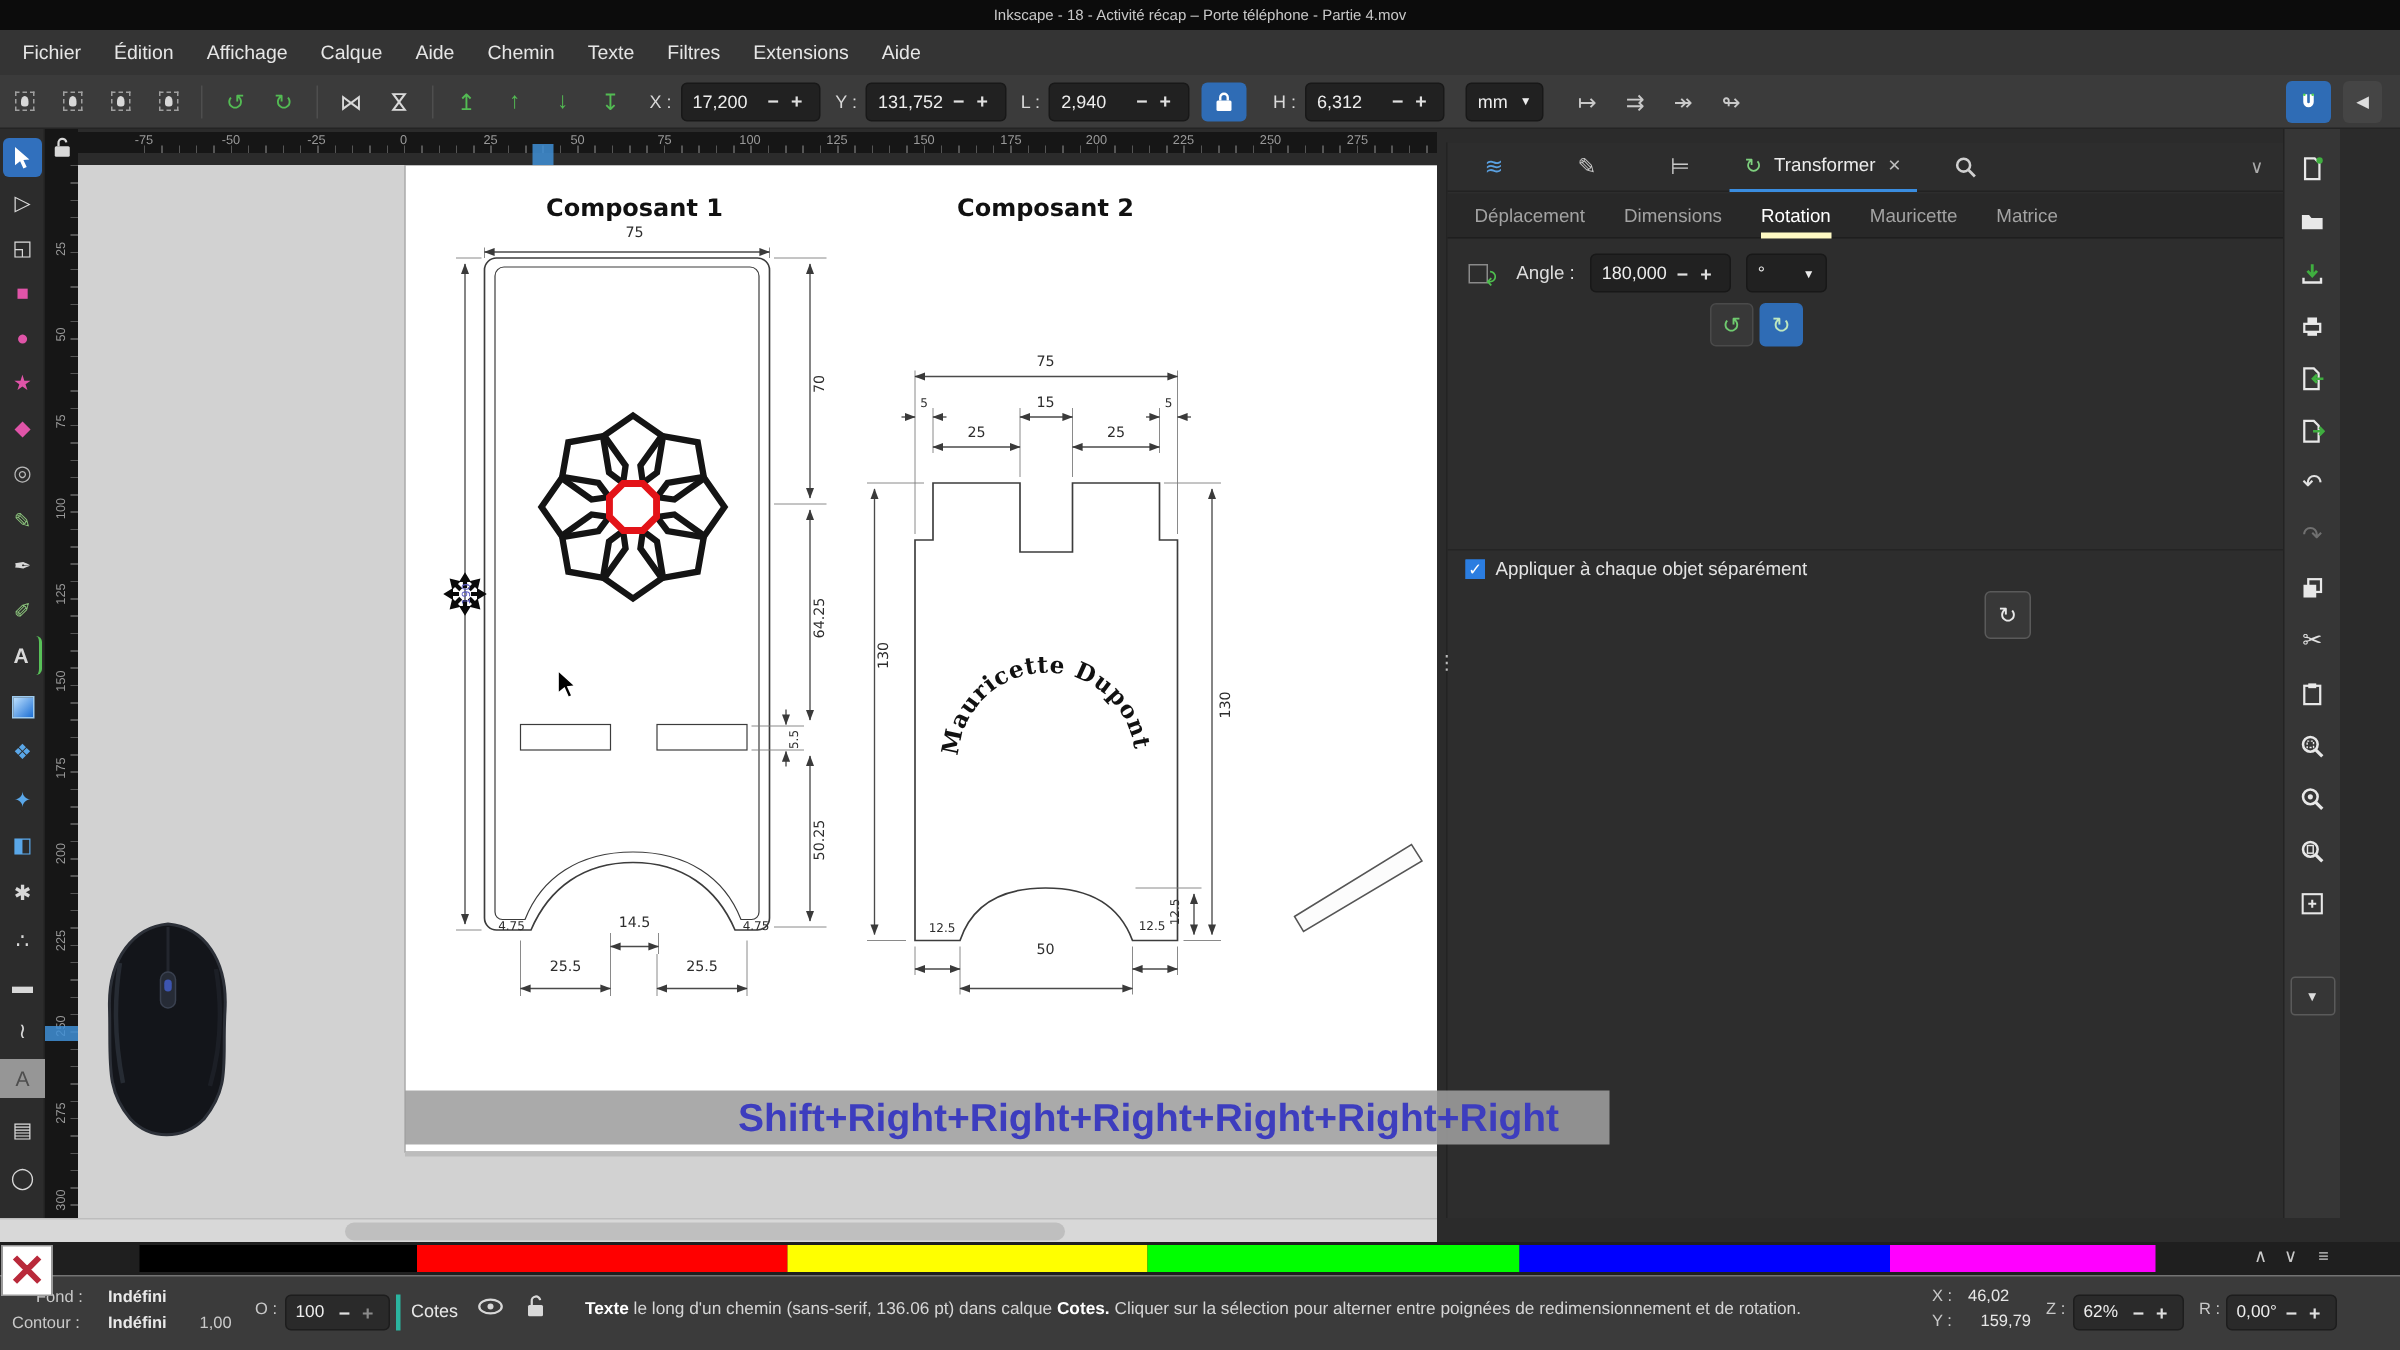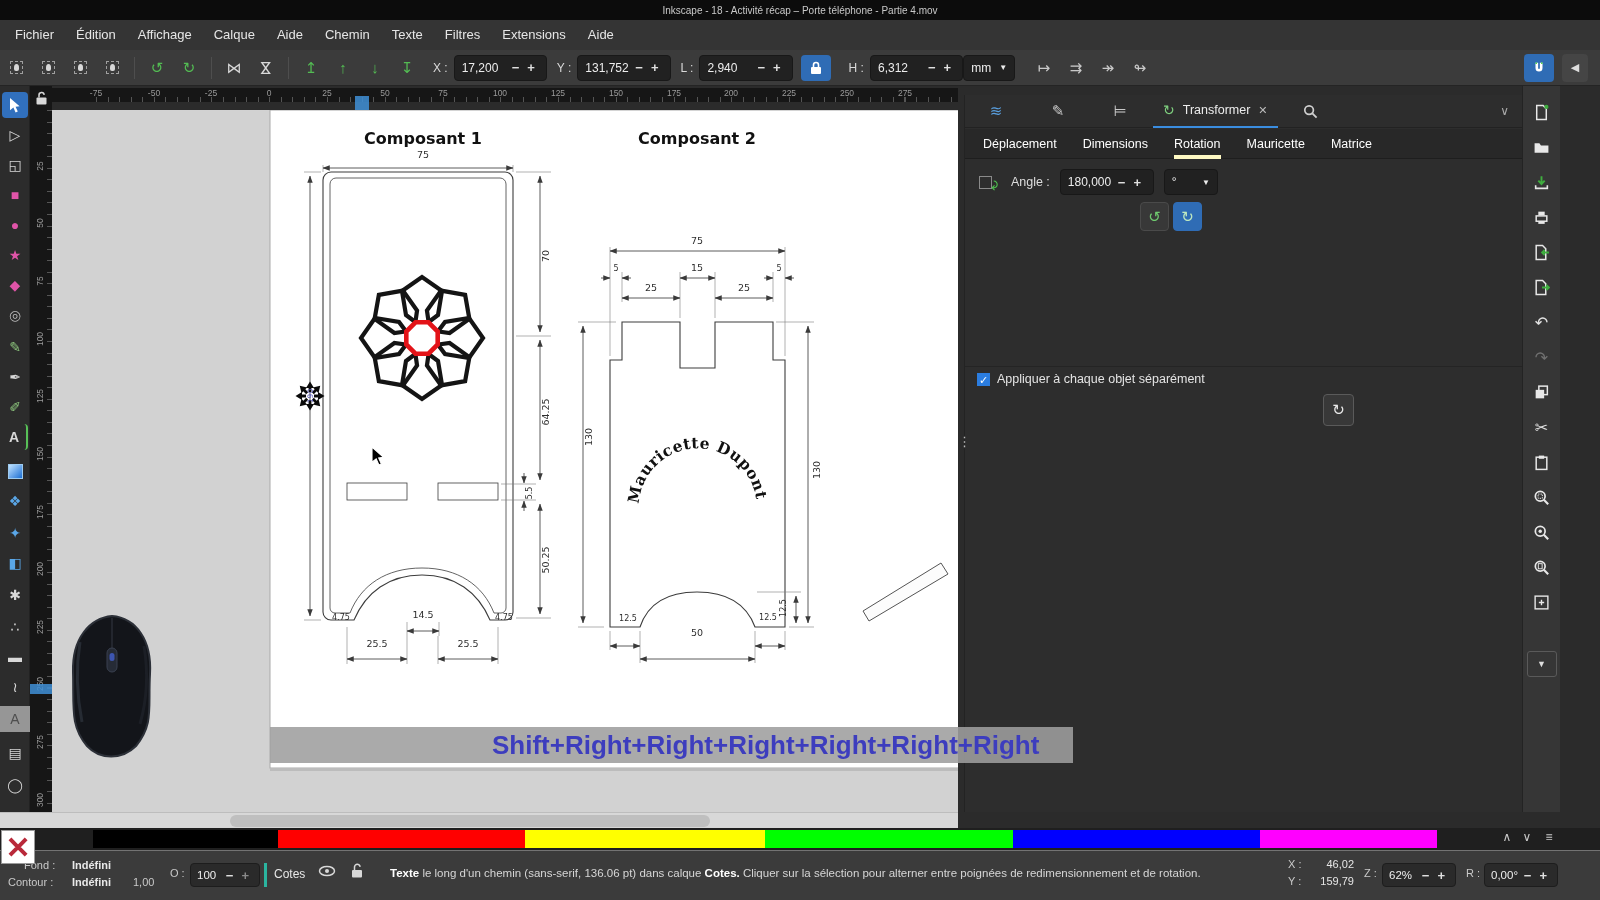--- a/index.html
+++ b/index.html
@@ -54,21 +54,21 @@
 
 #keyband{left:270px;top:727px;width:803px;height:36px;background:rgba(158,158,158,.88);z-index:60;display:flex;align-items:center}
 #keyband span{font-size:26px;color:#3d3dbe;font-weight:600;padding-left:222px;white-space:nowrap}
 
 #dock{left:964px;top:95px;width:558px;height:717px;background:#2d2d2d;border-left:1px solid #232323}
 #docktabs{position:absolute;left:0;top:0;width:558px;height:33px;display:flex;align-items:center;border-bottom:1px solid #222}
 .dock-ic{width:30px;height:26px;display:flex;align-items:center;justify-content:center;color:#c9c9c9;font-size:15px}
 #transformer-tab{display:flex;align-items:center;height:33px;padding:0 10px;border-bottom:2px solid #3a8de0;margin-left:18px}
 #transformer-tab .lbl{color:#ececec;font-size:12.5px;margin:0 8px}
 #subtabs{position:absolute;left:0;top:34px;width:558px;height:30px;background:#282828;display:flex;align-items:center;padding-left:18px;gap:26px;border-bottom:1px solid #1e1e1e}
-.subtab{color:#ffffff;font-size:12.5px;height:30px;line-height:30px}
+.subtab{color:#a3a3a3;font-size:12.5px;height:30px;line-height:30px}
 .subtab.active{color:#fff;border-bottom:4px solid #fef9c3}
 .chk{width:13px;height:13px;border:1px solid #8a8a8a;background:#2d2d2d;display:inline-block}
 .chk.on{background:#2b7de0;border-color:#2b7de0;color:#fff;font-size:11px;line-height:13px;text-align:center}
 .dirbtn{position:absolute;width:29px;height:29px;border:1px solid #4a4a4a;border-radius:4px;display:flex;align-items:center;justify-content:center;font-size:15px;color:#6fca6f;background:#383838}
 .dirbtn.sel{background:#2f6cb5;border-color:#2f6cb5}
 #applybtn{position:absolute;left:167px;top:299px;width:181px;height:32px;background:#3b3b3b;border:1px solid #5a5a5a;border-radius:4px;color:#ececec;font-size:12.5px;display:flex;align-items:center;justify-content:center}
 #resetbtn{position:absolute;left:358px;top:299px;width:31px;height:32px;background:#383838;border:1px solid #5a5a5a;border-radius:4px;color:#e8e8e8;font-size:15px;display:flex;align-items:center;justify-content:center}
 
 #cmdbar{left:1522px;top:86px;width:38px;height:726px;background:#363636;border-left:1px solid #232323;display:flex;flex-direction:column;align-items:center;padding-top:14px}
 .cmd{width:24px;height:24px;margin-bottom:11px;display:flex;align-items:center;justify-content:center;color:#e2e2e2;font-size:16px}
@@ -154,21 +154,21 @@
         <rect x="1" y="6" width="10" height="7" rx="1" fill="#fff"></rect>
         <path d="M3.5 6 V4 a2.5 2.5 0 0 1 5 0 V6" stroke="#fff" stroke-width="1.6" fill="none"></path>
       </svg>
   </span>
   <span class="flabel">H :</span>
   <div class="fld">
     <span class="v">6,312</span>
     <span class="fb">−</span>
     <span class="fb">+</span>
   </div>
-  <div class="fld" style="gap:8px">
+  <div class="fld" style="margin-left:14px;gap:8px">
     <span>mm</span>
     <span style="font-size:8px">▼</span>
   </div>
   <span class="tb-ic" style="margin-left:16px;color:#c9c9c9">↦</span>
   <span class="tb-ic" style="color:#c9c9c9">⇉</span>
   <span class="tb-ic" style="color:#c9c9c9">↠</span>
   <span class="tb-ic" style="color:#c9c9c9">↬</span>
   <span style="flex:1"></span>
   <span class="snapbtn">
     <svg width="14" height="14" viewBox="0 0 16 16">
@@ -634,21 +634,21 @@
   <span class="abs" style="left:350px;top:12px">
     <svg width="14" height="16" viewBox="0 0 14 16">
         <rect x="2" y="7" width="10" height="7.5" rx="1" fill="#d8d8d8"></rect>
         <path d="M4.5 7 V4.5 a2.8 2.8 0 0 1 5.6 -.7" stroke="#d8d8d8" stroke-width="1.5" fill="none"></path>
       </svg>
   </span>
   <div id="msg">
     <b>Texte</b><span> le long d'un chemin (sans-serif, 136.06 pt) dans calque </span><b>Cotes.</b><span> Cliquer sur la sélection pour alterner entre poignées de redimensionnement et de rotation.</span>
   </div>
   <span class="st" style="left:1288px;top:7px">X :</span>
-  <span class="st" style="left:1312px;top:7px;width:42px;text-align:right;color:#e6e6e6">46,02</span>
+  <span class="st" style="left:1312px;top:7px;width:42px;color:#e6e6e6">46,02</span>
   <span class="st" style="left:1288px;top:24px">Y :</span>
   <span class="st" style="left:1312px;top:24px;width:42px;text-align:right;color:#e6e6e6">159,79</span>
   <span class="st" style="left:1364px;top:16px">Z :</span>
   <div class="sfld" style="left:1382px;top:12px;width:74px">
     <span style="flex:1">62%</span>
     <span class="fb">−</span>
     <span class="fb">+</span>
   </div>
   <span class="st" style="left:1466px;top:16px">R :</span>
   <div class="sfld" style="left:1484px;top:12px;width:74px">

